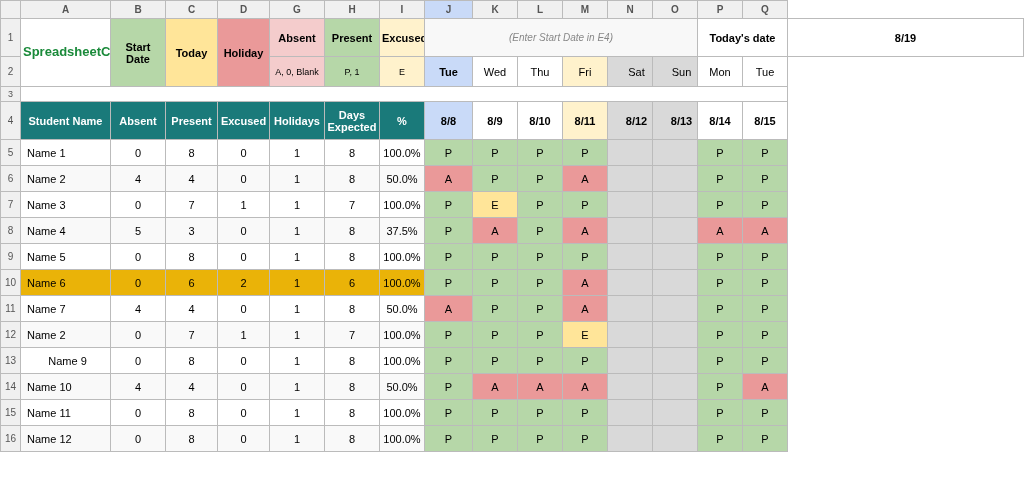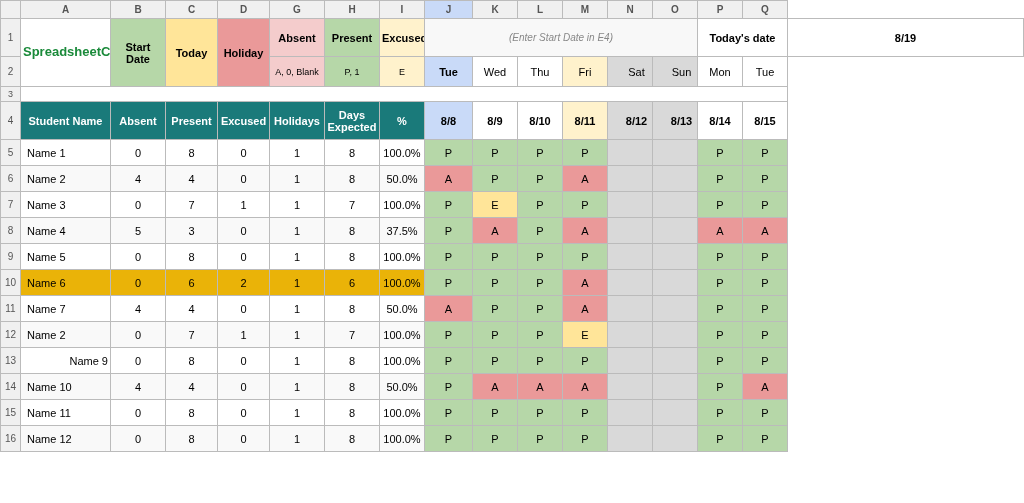--- a/index.html
+++ b/index.html
@@ -378,21 +378,21 @@
           <td class="cell-present" style="background:#b6d7a8">P</td>
           <td class="cell-present" style="background:#b6d7a8">P</td>
           <td class="cell-excused" style="background:#ffe599">E</td>
           <td style="background:#d9d9d9;"></td>
           <td style="background:#d9d9d9;"></td>
           <td class="cell-present" style="background:#b6d7a8">P</td>
           <td class="cell-present" style="background:#b6d7a8">P</td>
         </tr>
         <tr style="height: 26px; background: rgb(255, 255, 255);">
           <td class="row-num">13</td>
-          <td style="text-align:right;padding-left:6px;">Name 9</td>
+          <td style="text-align:center;padding-left:6px;">Name 9</td>
           <td>0</td>
           <td>8</td>
           <td>0</td>
           <td>1</td>
           <td>8</td>
           <td>100.0%</td>
           <td class="cell-present bg-selected-overlay" style="background:#b6d7a8">P</td>
           <td class="cell-present" style="background:#b6d7a8">P</td>
           <td class="cell-present" style="background:#b6d7a8">P</td>
           <td class="cell-present" style="background:#b6d7a8">P</td>

